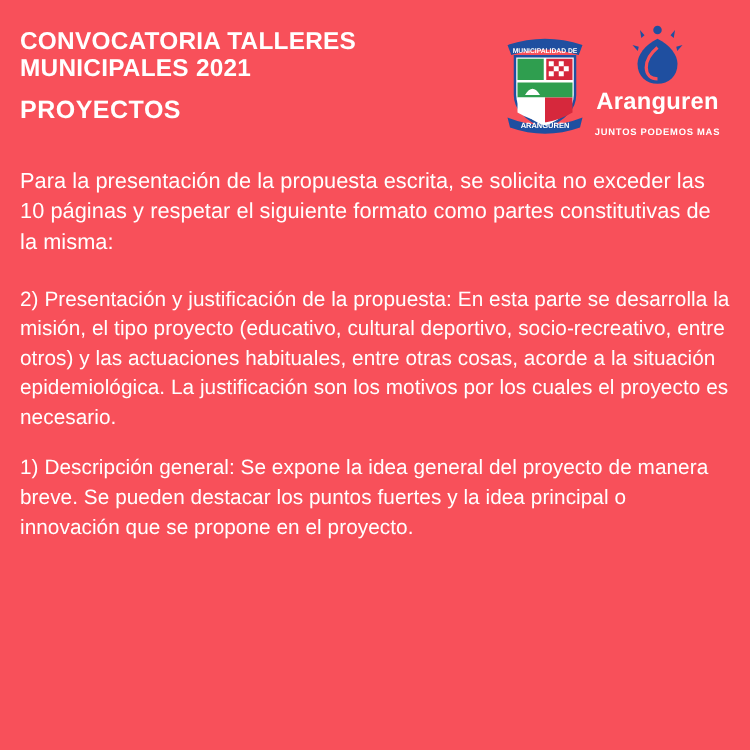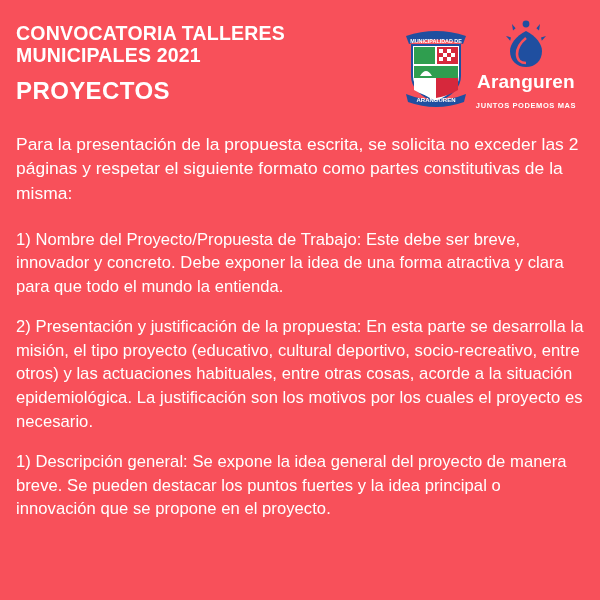--- a/index.html
+++ b/index.html
@@ -34,21 +34,21 @@
     color: #ffffff;
     font-size: 19.5px;
     font-weight: bold;
     line-height: 1.15;
     letter-spacing: 0.2px;
     text-transform: uppercase;
     margin: 0;
   }
   .title {
     color: #ffffff;
-    font-size: 24px;
+    font-size: 20px;
     font-weight: bold;
     letter-spacing: 0.4px;
     margin: 10px 0 0 0;
     text-transform: uppercase;
   }
   .header-right {
     display: flex;
     align-items: flex-end;
     gap: 0;
     padding-right: 4px;
@@ -161,19 +161,18 @@
           </svg>
         </div>
         <div class="brand-name">Aranguren</div>
         <div class="brand-tag">JUNTOS PODEMOS MAS</div>
       </div>
 
     </div>
   </div>
 
   <div class="body">
-    <p class="para lead">Para la presentación de la propuesta escrita, se solicita no exceder las 2 páginas y respetar el siguiente formato como partes constitutivas de la misma:</p>
-    <p class="para">1) Nombre del Proyecto/Propuesta de Trabajo: Este debe ser breve, innovador y concreto. Debe exponer la idea de una forma atractiva y clara para que todo el mundo la entienda.</p>
+    <p class="para lead">Para la presentación de la propuesta escrita, se solicita no exceder las 10 páginas y respetar el siguiente formato como partes constitutivas de la misma:</p>
     <p class="para">2) Presentación y justificación de la propuesta: En esta parte se desarrolla la misión, el tipo proyecto (educativo, cultural deportivo, socio-recreativo, entre otros) y las actuaciones habituales, entre otras cosas, acorde a la situación epidemiológica. La justificación son los motivos por los cuales el proyecto es necesario.</p>
     <p class="para">1) Descripción general: Se expone la idea general del proyecto de manera breve. Se pueden destacar los puntos fuertes y la idea principal o innovación que se propone en el proyecto.</p>
   </div>
 
 </div>
 
 </body></html>

